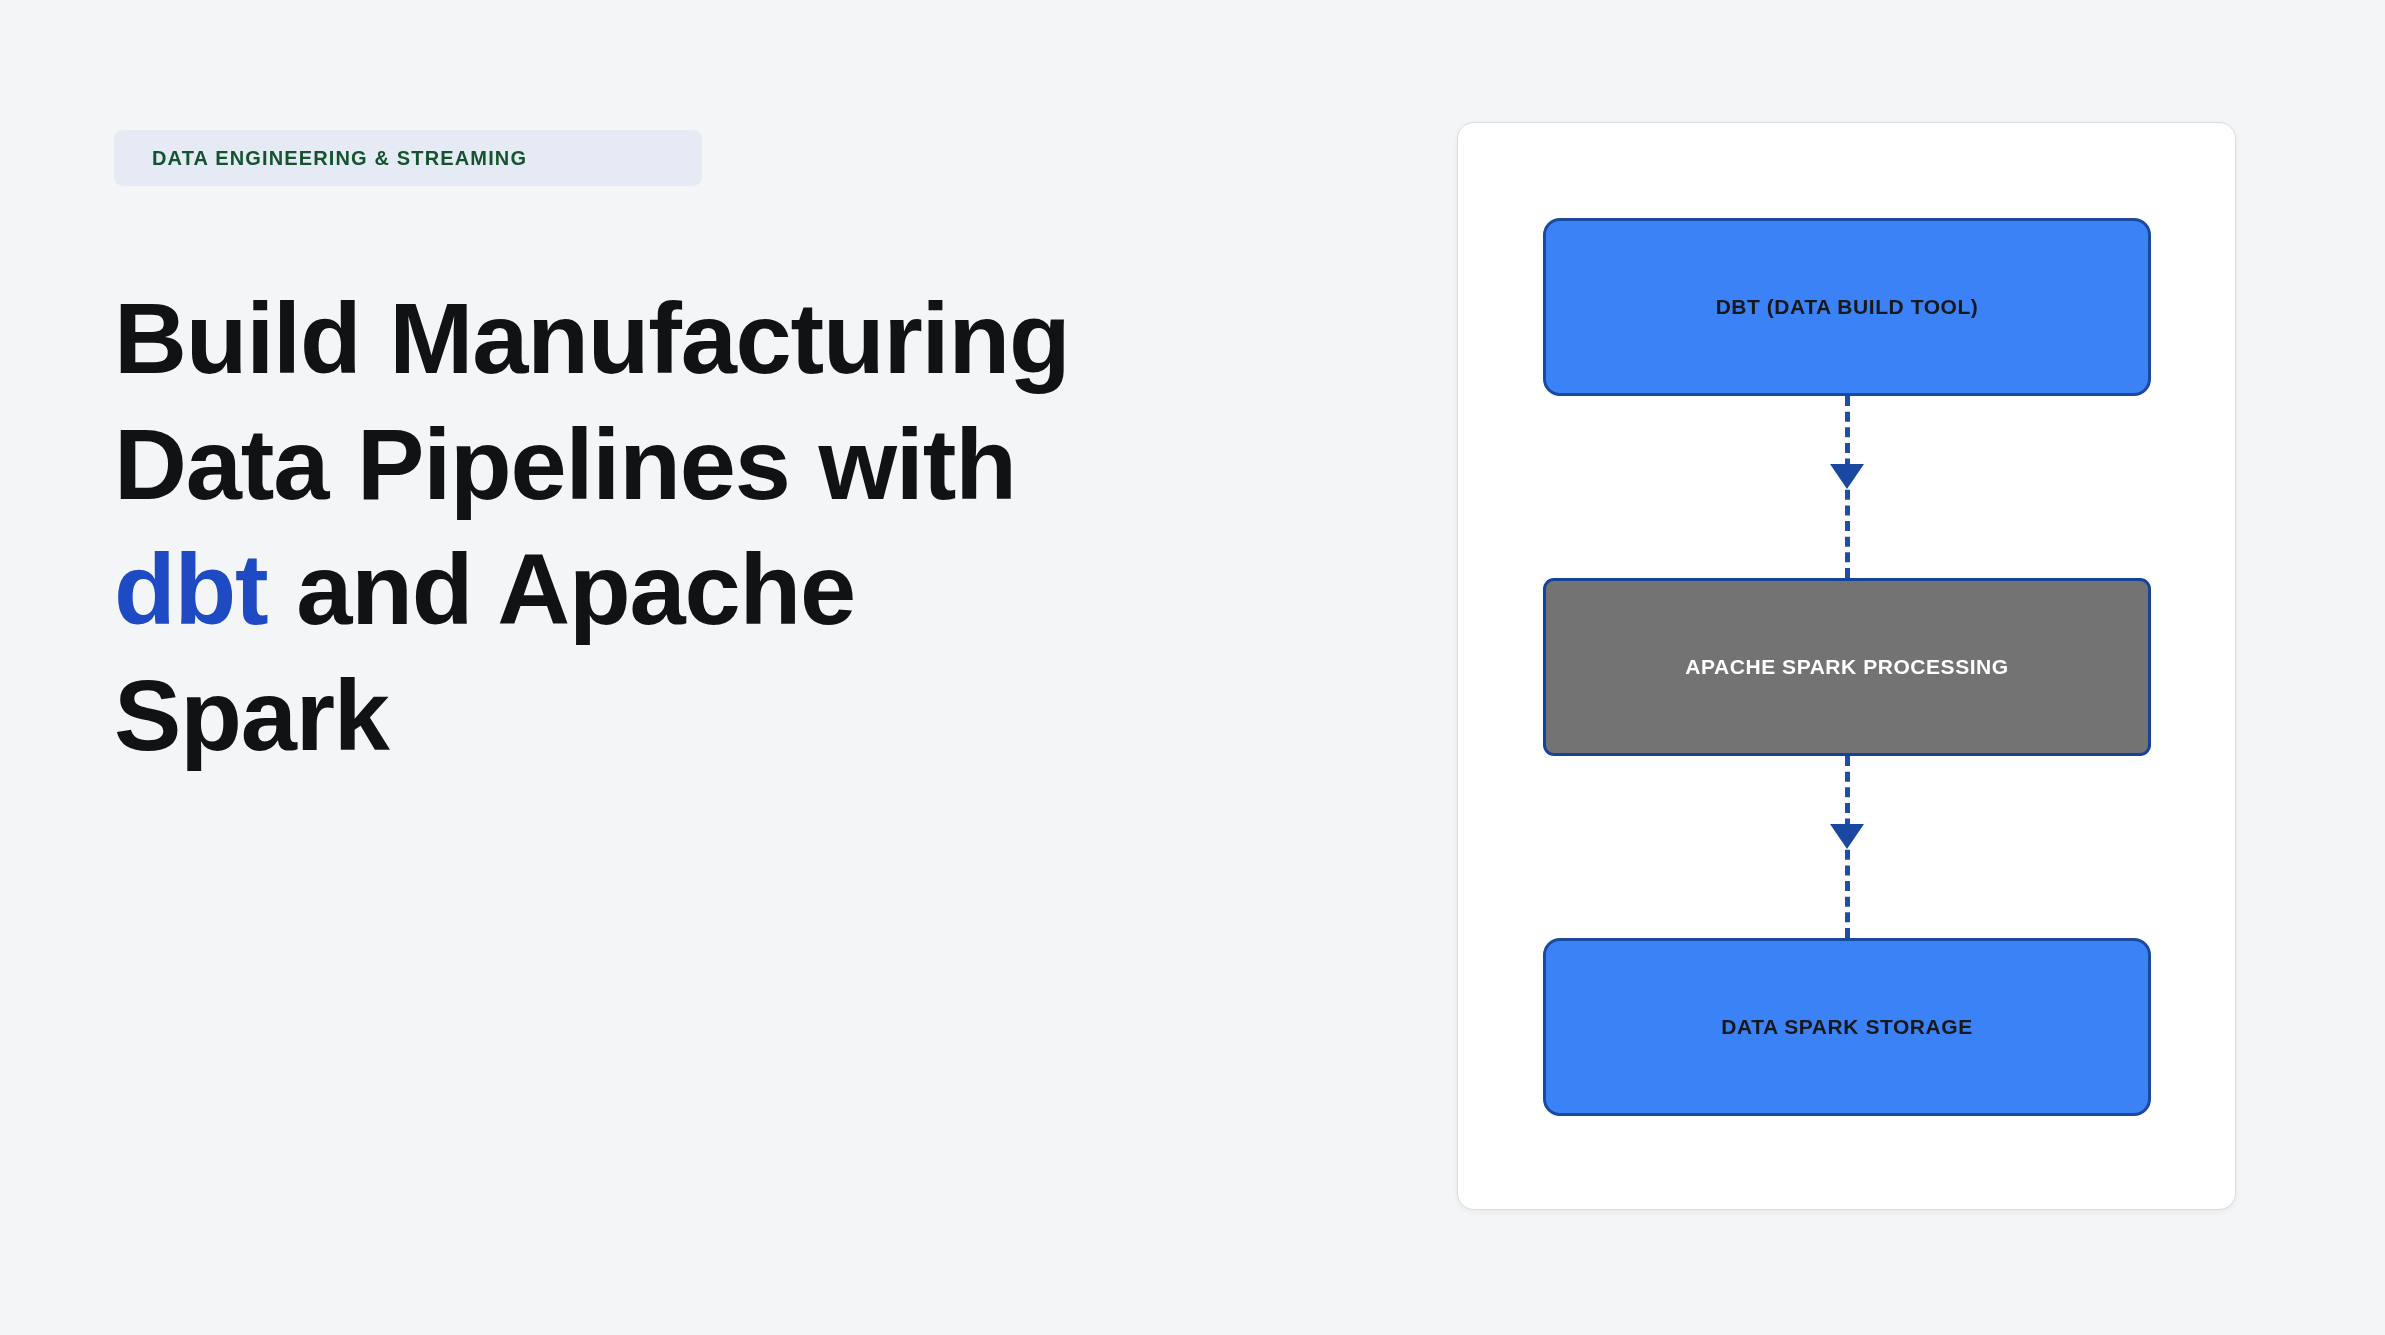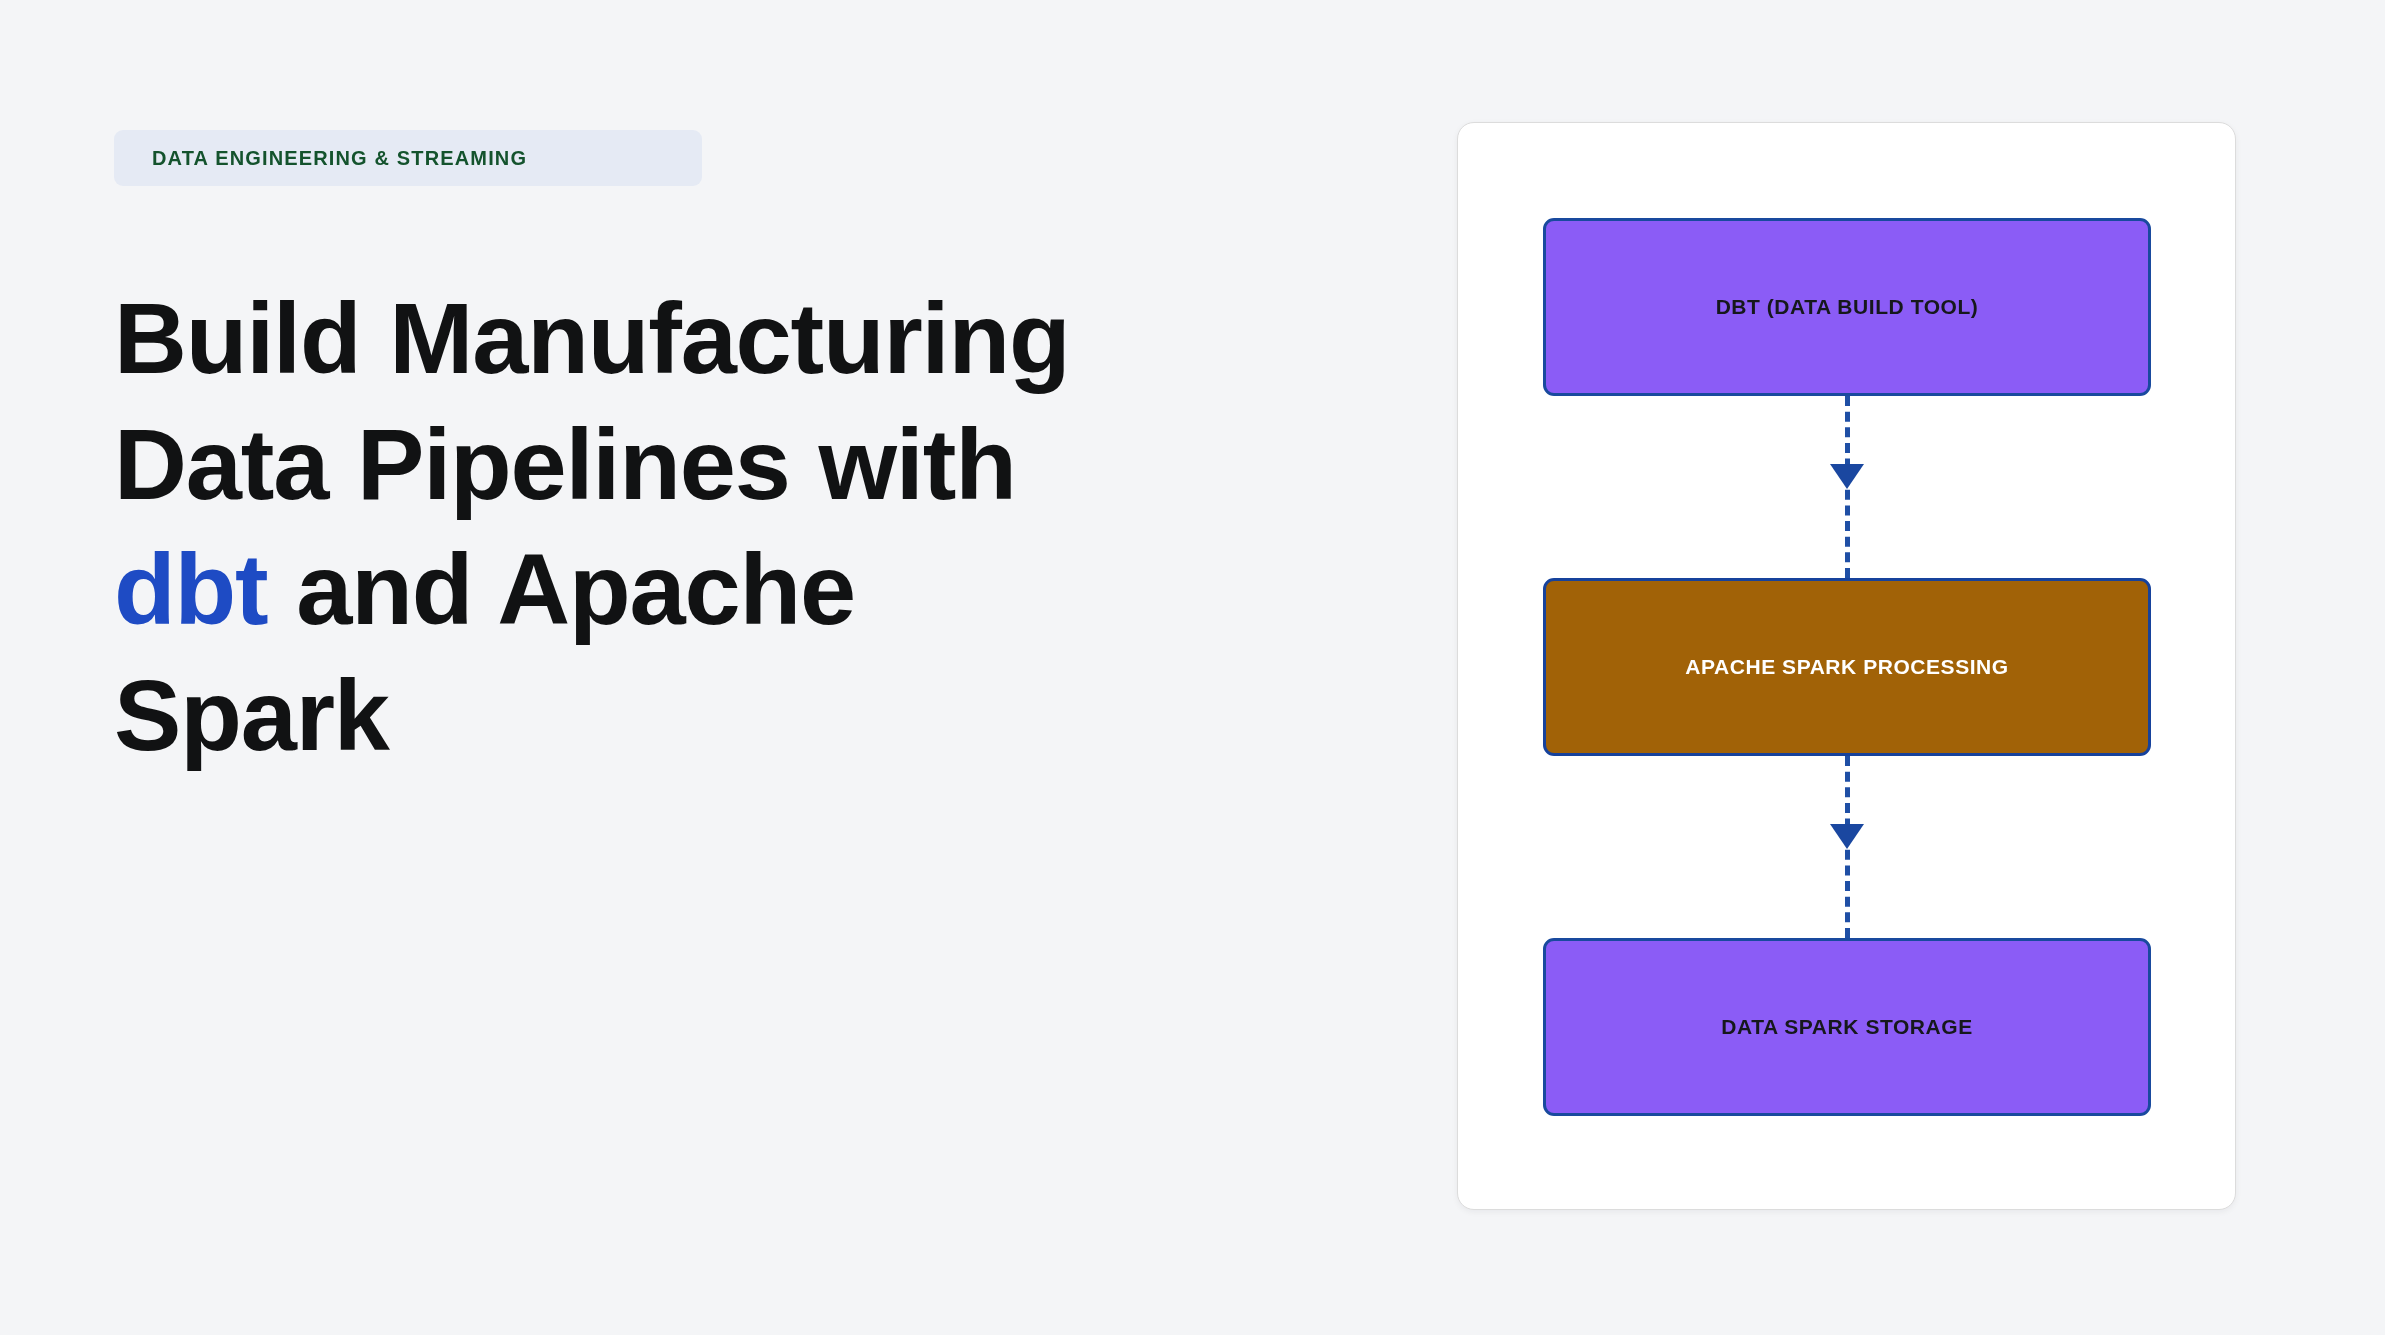--- a/index.html
+++ b/index.html
@@ -100,28 +100,28 @@
     display: flex;
     align-items: center;
     justify-content: center;
     font-size: 21px;
     font-weight: bold;
     letter-spacing: 0.55px;
     text-align: center;
   }
 
   .node-outline {
-    background: #8b5cf6;
+    background: #3b82f6;
     border: 3.2px solid #194a9e;
-    border-radius: 11px;
+    border-radius: 17px;
     color: #16181c;
   }
 
   .node-filled {
-    background: #a16207;
+    background: #737373;
     border: 3.2px solid #16429c;
     border-radius: 11px;
     color: #ffffff;
   }
 
   #node-0 { top: 0px;   height: 178px; }
   #node-1 { top: 360px; height: 178px; }
   #node-2 { top: 720px; height: 178px; }
 
   .connector {

